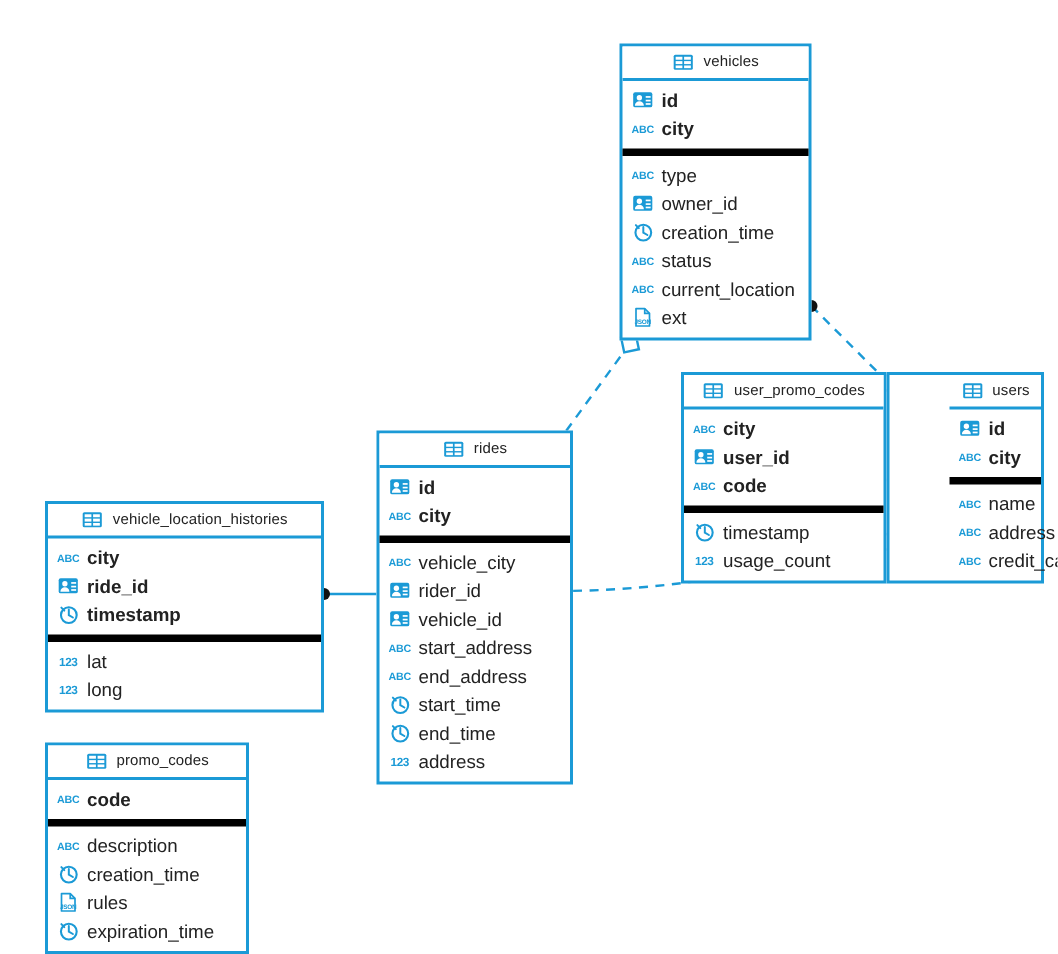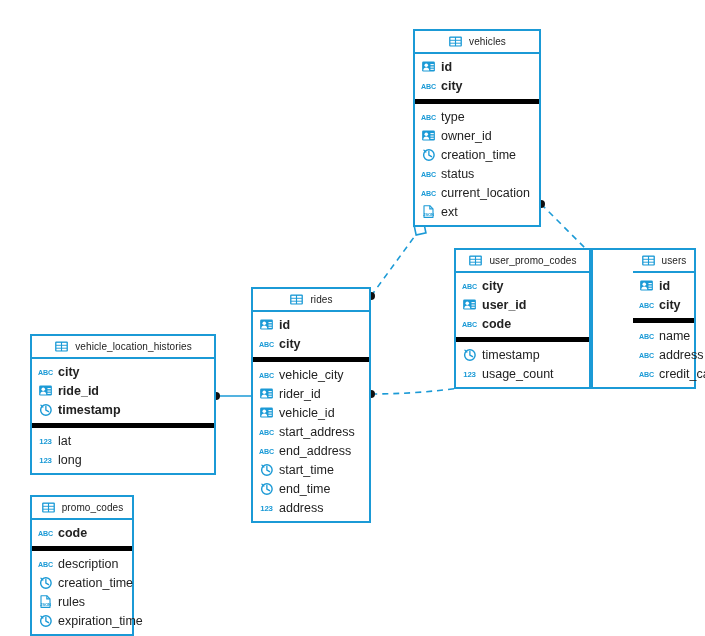--- a/index.html
+++ b/index.html
@@ -337,21 +337,21 @@
         <div class="field-row">
           <span class="ico">
             <svg viewBox="0 0 16 16" width="15" height="15">
               <text x="8" y="11.2" text-anchor="middle" fill="#1b9ad6" font-family="&quot;Liberation Sans&quot;, sans-serif" font-size="7.6" font-weight="bold" letter-spacing="-0.2">ABC</text>
             </svg>
           </span>
           <span class="field-name">credit_card</span>
         </div>
       </div>
     </div>
-    <div class="table-node" style="left: 251px; top: 287px; width: 120px;">
+    <div class="table-node" style="left: 251px; top: 287px; width: 131px;">
       <div class="tbl-header">
         <span class="ico">
           <svg viewBox="0 0 16 16" width="15" height="15">
             <rect x="1.2" y="2.6" width="13.6" height="10.8" rx="1.2" fill="#1b9ad6"></rect>
             <rect x="2.6" y="4.1" width="4.8" height="2.1" fill="#ffffff"></rect>
             <rect x="8.6" y="4.1" width="4.8" height="2.1" fill="#ffffff"></rect>
             <rect x="2.6" y="7.2" width="4.8" height="2.1" fill="#ffffff"></rect>
             <rect x="8.6" y="7.2" width="4.8" height="2.1" fill="#ffffff"></rect>
             <rect x="2.6" y="10.3" width="4.8" height="1.9" fill="#ffffff"></rect>
             <rect x="8.6" y="10.3" width="4.8" height="1.9" fill="#ffffff"></rect>
@@ -523,21 +523,21 @@
         <div class="field-row">
           <span class="ico">
             <svg viewBox="0 0 16 16" width="15" height="15">
               <text x="8" y="11.4" text-anchor="middle" fill="#1b9ad6" font-family="&quot;Liberation Sans&quot;, sans-serif" font-size="8.4" font-weight="bold" letter-spacing="-0.3">123</text>
             </svg>
           </span>
           <span class="field-name">long</span>
         </div>
       </div>
     </div>
-    <div class="table-node" style="left: 30px; top: 495px; width: 104px;">
+    <div class="table-node" style="left: 30px; top: 495px; width: 136px;">
       <div class="tbl-header">
         <span class="ico">
           <svg viewBox="0 0 16 16" width="15" height="15">
             <rect x="1.2" y="2.6" width="13.6" height="10.8" rx="1.2" fill="#1b9ad6"></rect>
             <rect x="2.6" y="4.1" width="4.8" height="2.1" fill="#ffffff"></rect>
             <rect x="8.6" y="4.1" width="4.8" height="2.1" fill="#ffffff"></rect>
             <rect x="2.6" y="7.2" width="4.8" height="2.1" fill="#ffffff"></rect>
             <rect x="8.6" y="7.2" width="4.8" height="2.1" fill="#ffffff"></rect>
             <rect x="2.6" y="10.3" width="4.8" height="1.9" fill="#ffffff"></rect>
             <rect x="8.6" y="10.3" width="4.8" height="1.9" fill="#ffffff"></rect>

